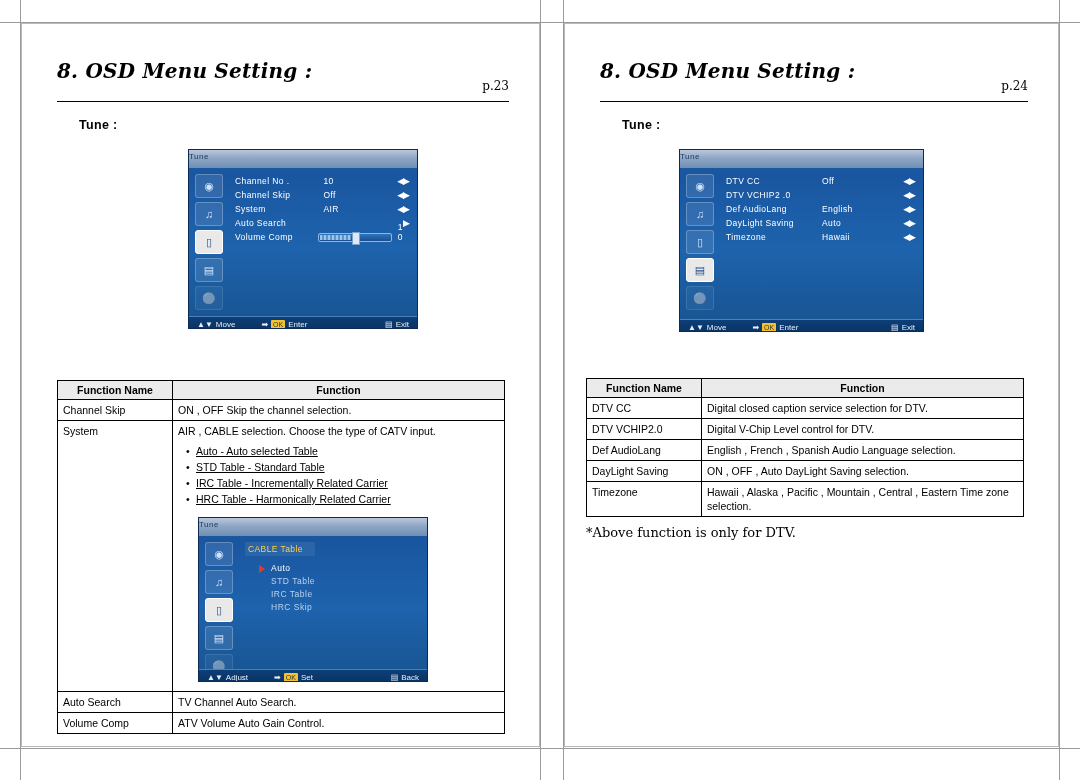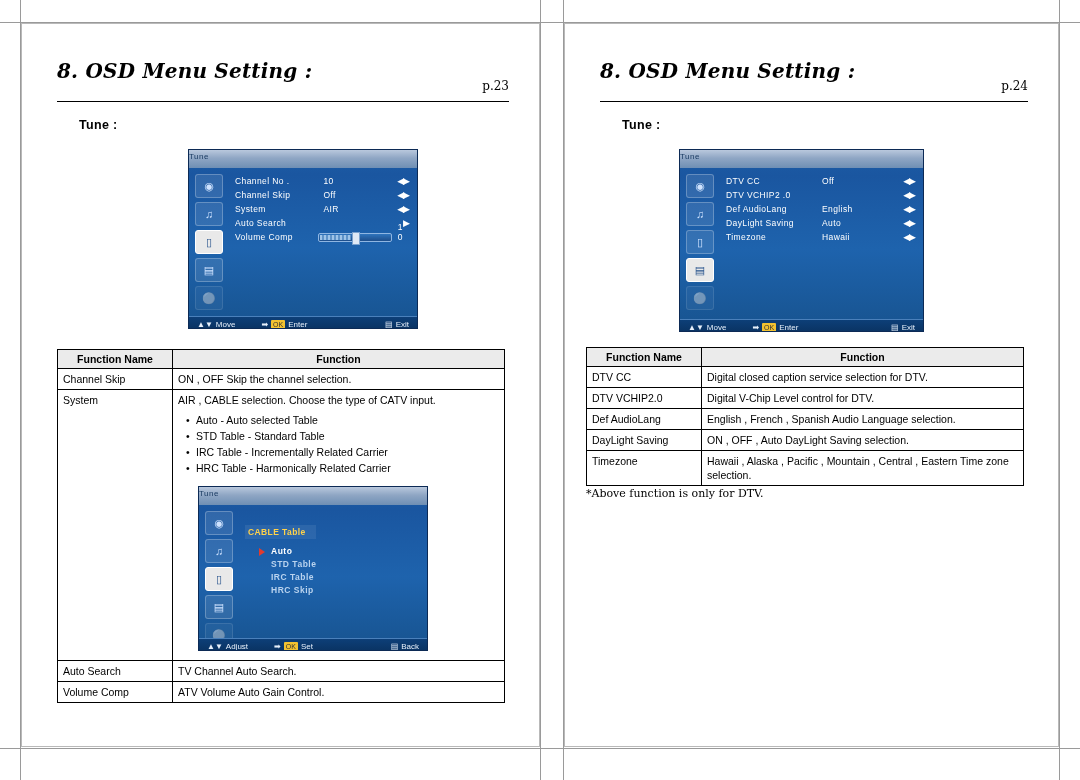--- a/index.html
+++ b/index.html
@@ -194,22 +194,21 @@
     font-size: 7px;
     padding: 0 2px;
     line-height: 9px;
     border-radius: 1px;
   }
   .osd-footer .f-right { margin-left: auto; margin-right: 0; }
 
   .osd-menu-list {
     position: absolute;
     left: 46px;
-    top: 20px;
-    font-weight: bold;
+    top: 6px;
   }
   .osd-menu-head {
     font-size: 8.5px;
     color: #ffd24a;
     background: rgba(255,255,255,0.08);
     padding: 0 3px;
     margin-bottom: 6px;
     letter-spacing: .4px;
   }
   .osd-menu-items { margin-left: 26px; }
@@ -229,20 +228,21 @@
     border-left: 6px solid #e23b2e;
     border-top: 4px solid transparent;
     border-bottom: 4px solid transparent;
   }
 
   
   table.fn {
     border-collapse: collapse;
     width: 100%;
     font-size: 10.5px;
+    margin-top: 31px;
   }
   table.fn th {
     background: #ebebeb;
     border: 1px solid #000;
     font-weight: bold;
     font-size: 10.5px;
     padding: 3px 4px;
     text-align: center;
   }
   table.fn td {
@@ -253,31 +253,32 @@
   }
   .col-name { width: 106px; }
   ul.bullets {
     margin: 5px 0 0 6px;
     padding-left: 12px;
     list-style: none;
   }
   ul.bullets li {
     position: relative;
     line-height: 16px;
+    text-decoration: underline;
   }
   ul.bullets li::before {
     content: "\2022";
     position: absolute;
     left: -10px;
     top: 0;
   }
   .note {
     font-family: "DejaVu Serif", serif;
-    font-size: 11px;
-    margin-top: 1px;
+    font-size: 13px;
+    margin-top: 8px;
   }
 </style>
 </head>
 <body>
 
 <div class="page-wrap">
 
   <div class="crop-line crop-top"></div>
   <div class="crop-line crop-bottom"></div>
   <div class="crop-line crop-v-left"></div>

